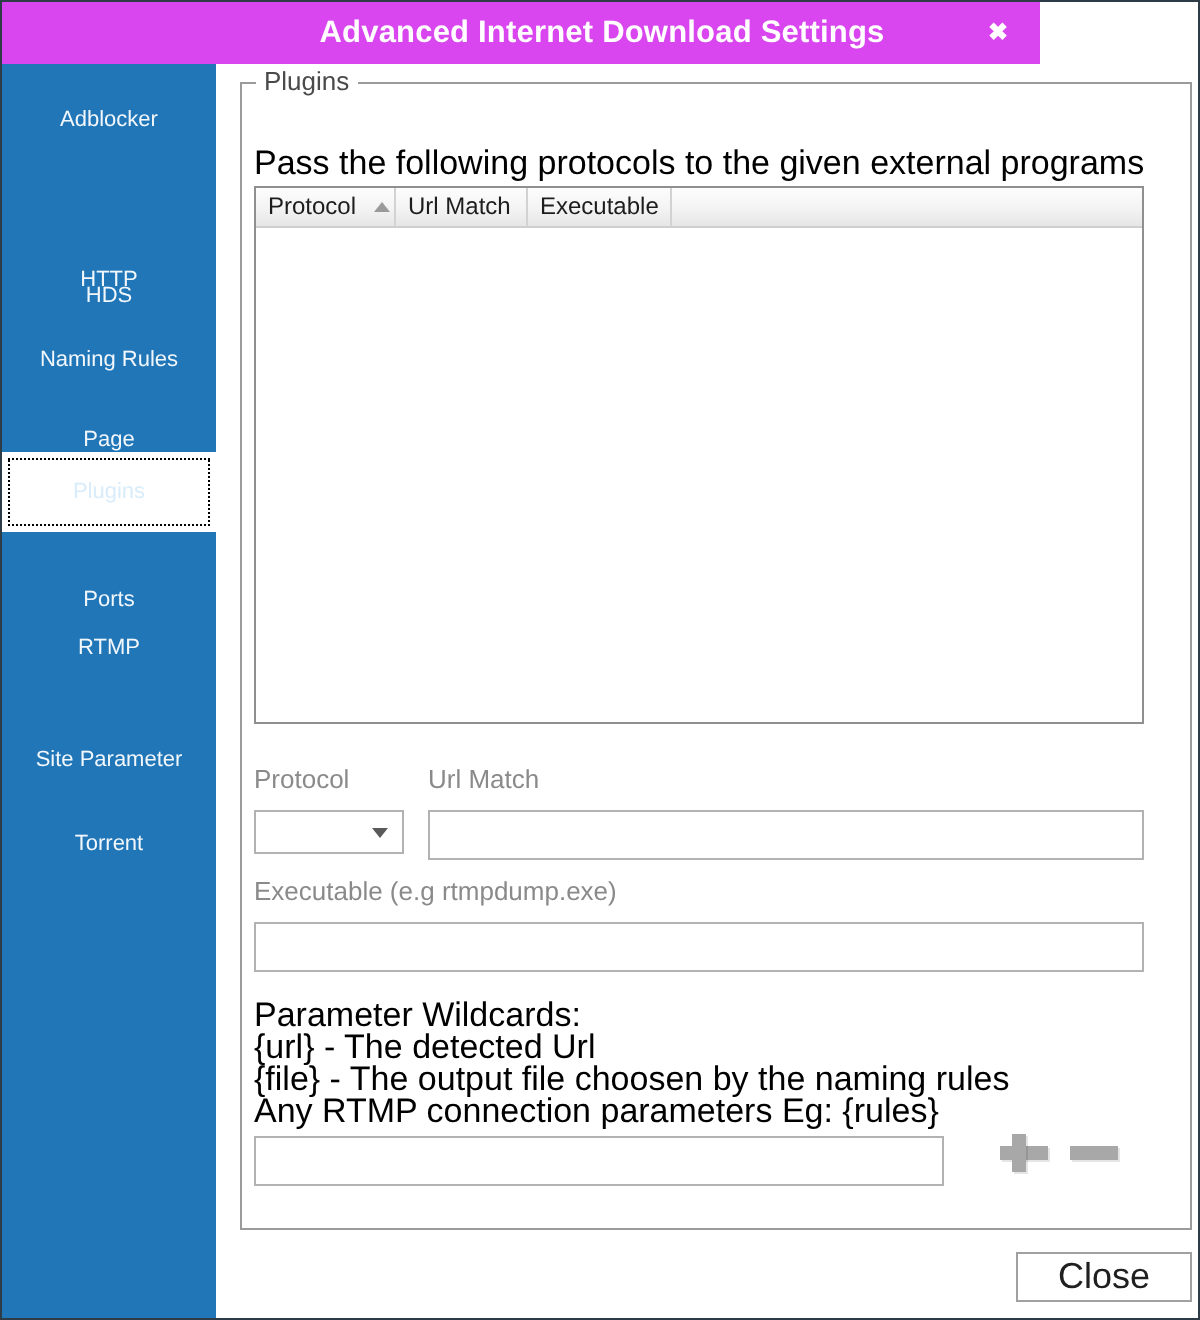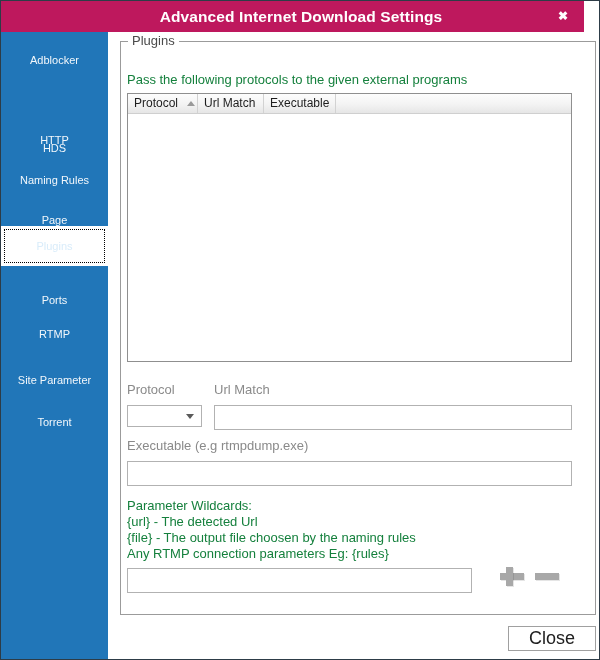--- a/index.html
+++ b/index.html
@@ -21,23 +21,23 @@
     box-sizing: border-box;
     border: 1px solid #2d3c47;
     background: #ffffff;
     overflow: hidden;
   }
 
   
   #titlebar {
     position: absolute;
     left: 0; top: 0;
-    width: 583px;
+    width: 519px;
     height: 31px;
-    background: #be185d;
+    background: #d946ef;
     color: #ffffff;
   }
   #titlebar-text {
     position: absolute;
     left: 0; top: 0;
     width: 600px;
     height: 31px;
     line-height: 31px;
     text-align: center;
     font-size: 15.5px;
@@ -123,22 +123,22 @@
     top: -9px;
     background: #ffffff;
     padding: 0 4px;
     font-size: 13px;
     color: #4a4a4a;
   }
 
   
   .helper {
     position: absolute;
-    font-size: 13px;
-    color: #15803d;
+    font-size: 17px;
+    color: #000000;
     white-space: nowrap;
   }
   .formlabel {
     position: absolute;
     font-size: 13px;
     color: #8a8a8a;
     white-space: nowrap;
   }
 
   
@@ -300,21 +300,21 @@
     <div class="side-item" style="top:174px;">
       <span>Page</span>
     </div>
     <div class="side-item selected" style="top:194px;">
       <span class="focus-ring"></span>
       <span>Plugins</span>
     </div>
     <div class="side-item" style="top:254px;">
       <span>Ports</span>
     </div>
-    <div class="side-item" style="top:288px;">
+    <div class="side-item" style="top:278px;">
       <span>RTMP</span>
     </div>
     <div class="side-item" style="top:334px;">
       <span>Site Parameter</span>
     </div>
     <div class="side-item" style="top:376px;">
       <span>Torrent</span>
     </div>
   </div>
 

